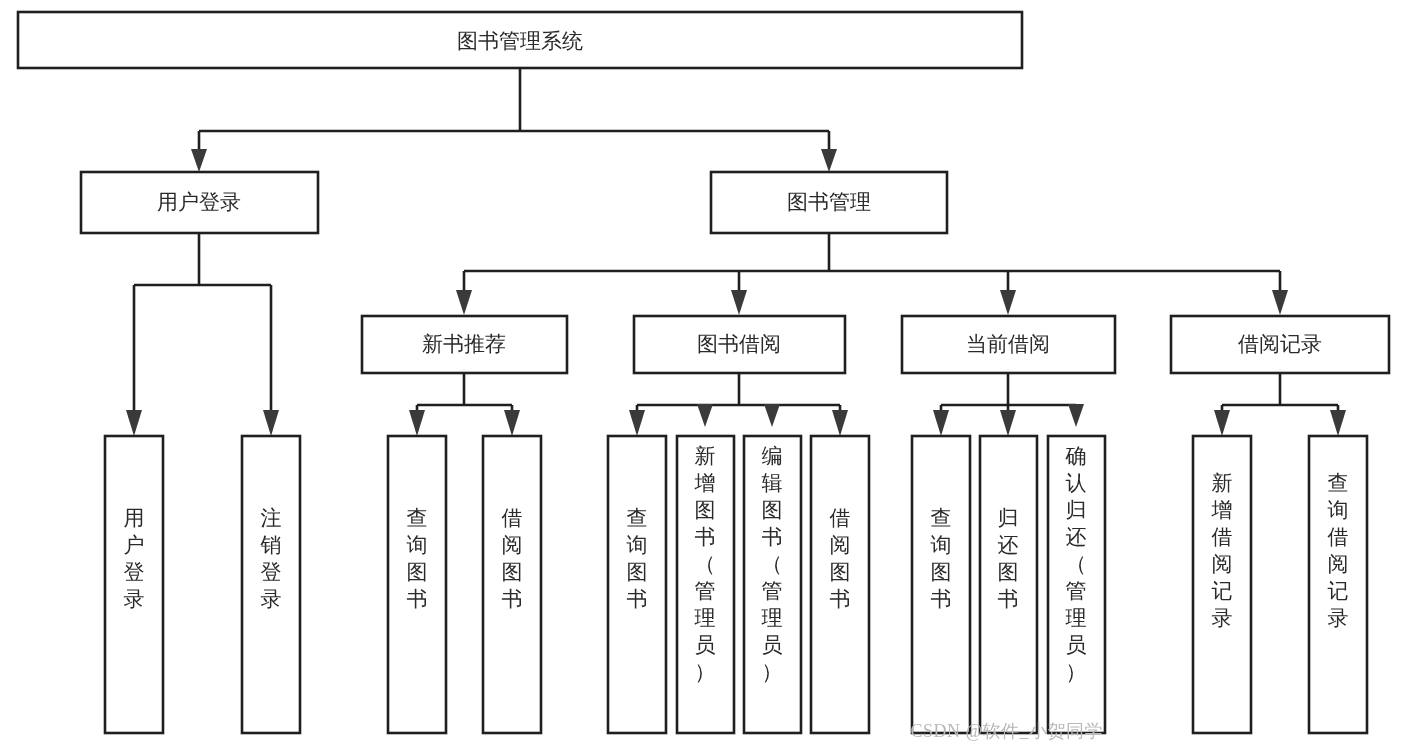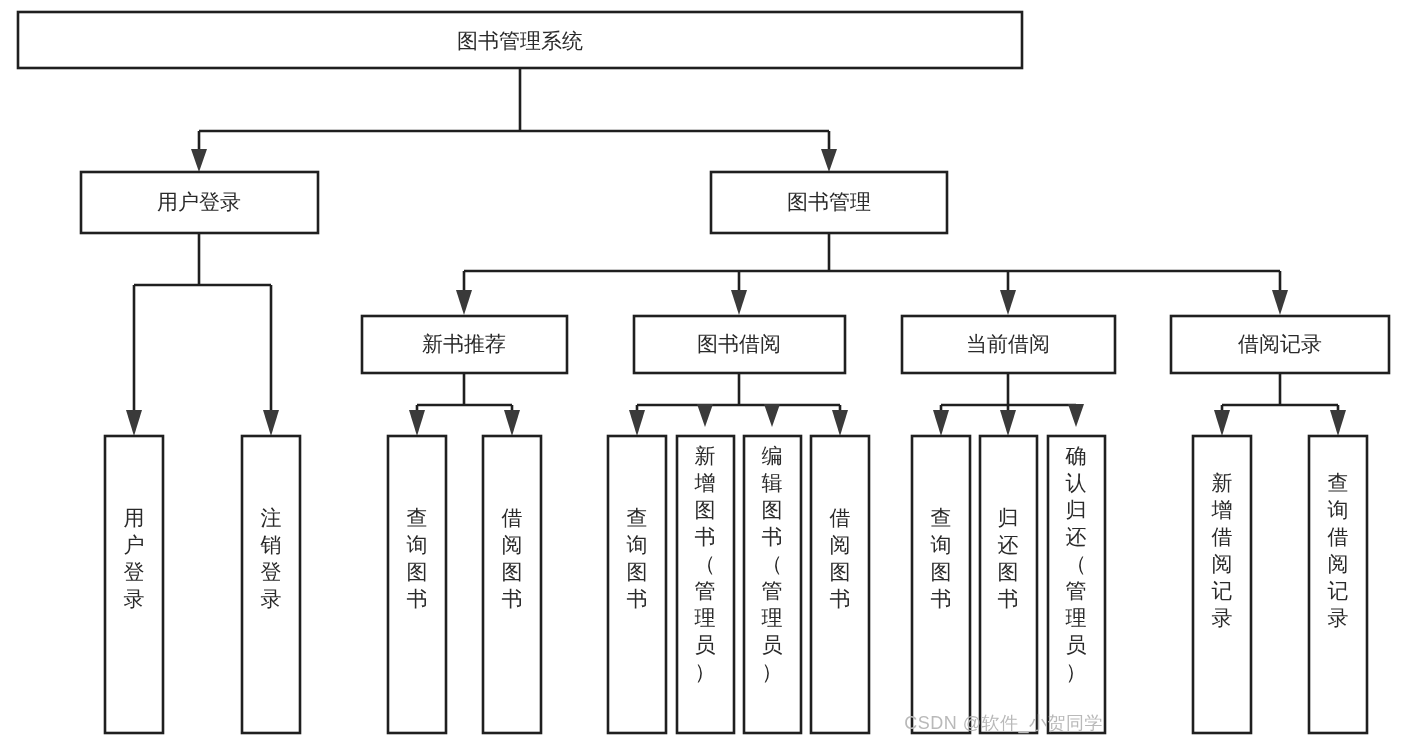--- a/index.html
+++ b/index.html
@@ -51,22 +51,22 @@
   }
   .node-label-v {
     font-family: "Liberation Sans", "DejaVu Sans", sans-serif;
     font-size: 21px;
     fill: #2a2a2a;
     text-anchor: middle;
   }
   .watermark-text {
     position: absolute;
     right: 8px;
-    bottom: 12px;
-    font-family: Liberation Sans, sans-serif;
+    bottom: 4px;
+    font-family: Liberation Serif, serif;
     font-size: 18px;
     color: #b9b9b9;
     white-space: nowrap;
     letter-spacing: 0.5px;
     pointer-events: none;
   }
 </style>
 </head>
 <body>
 

